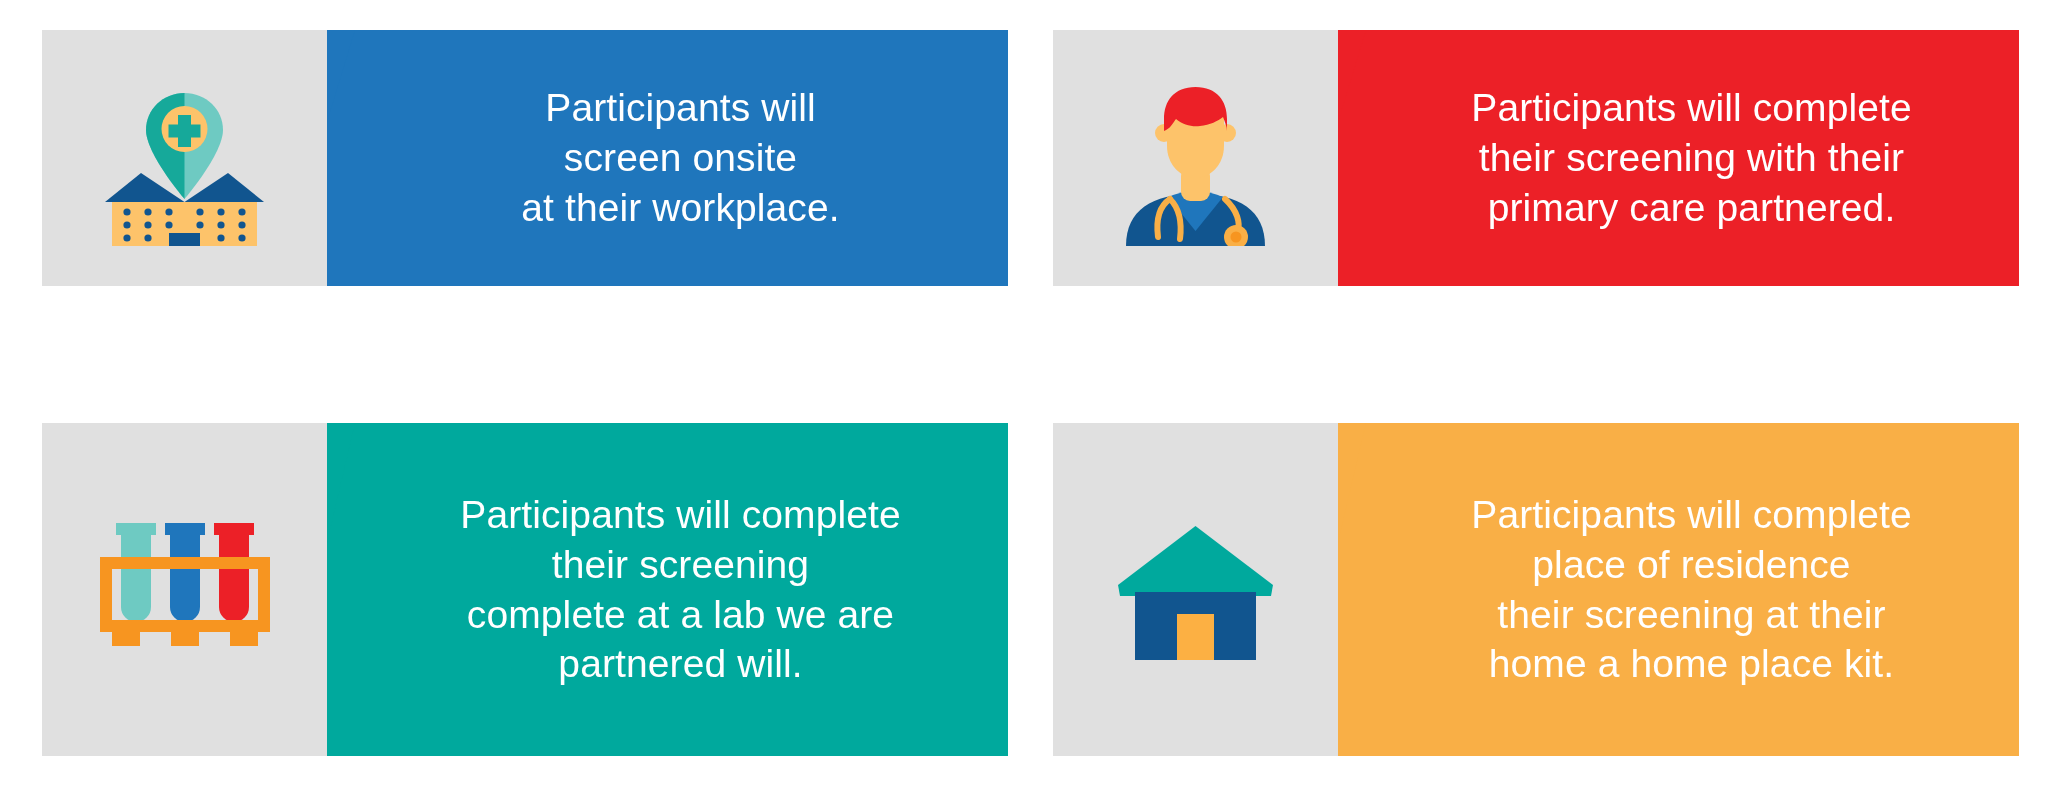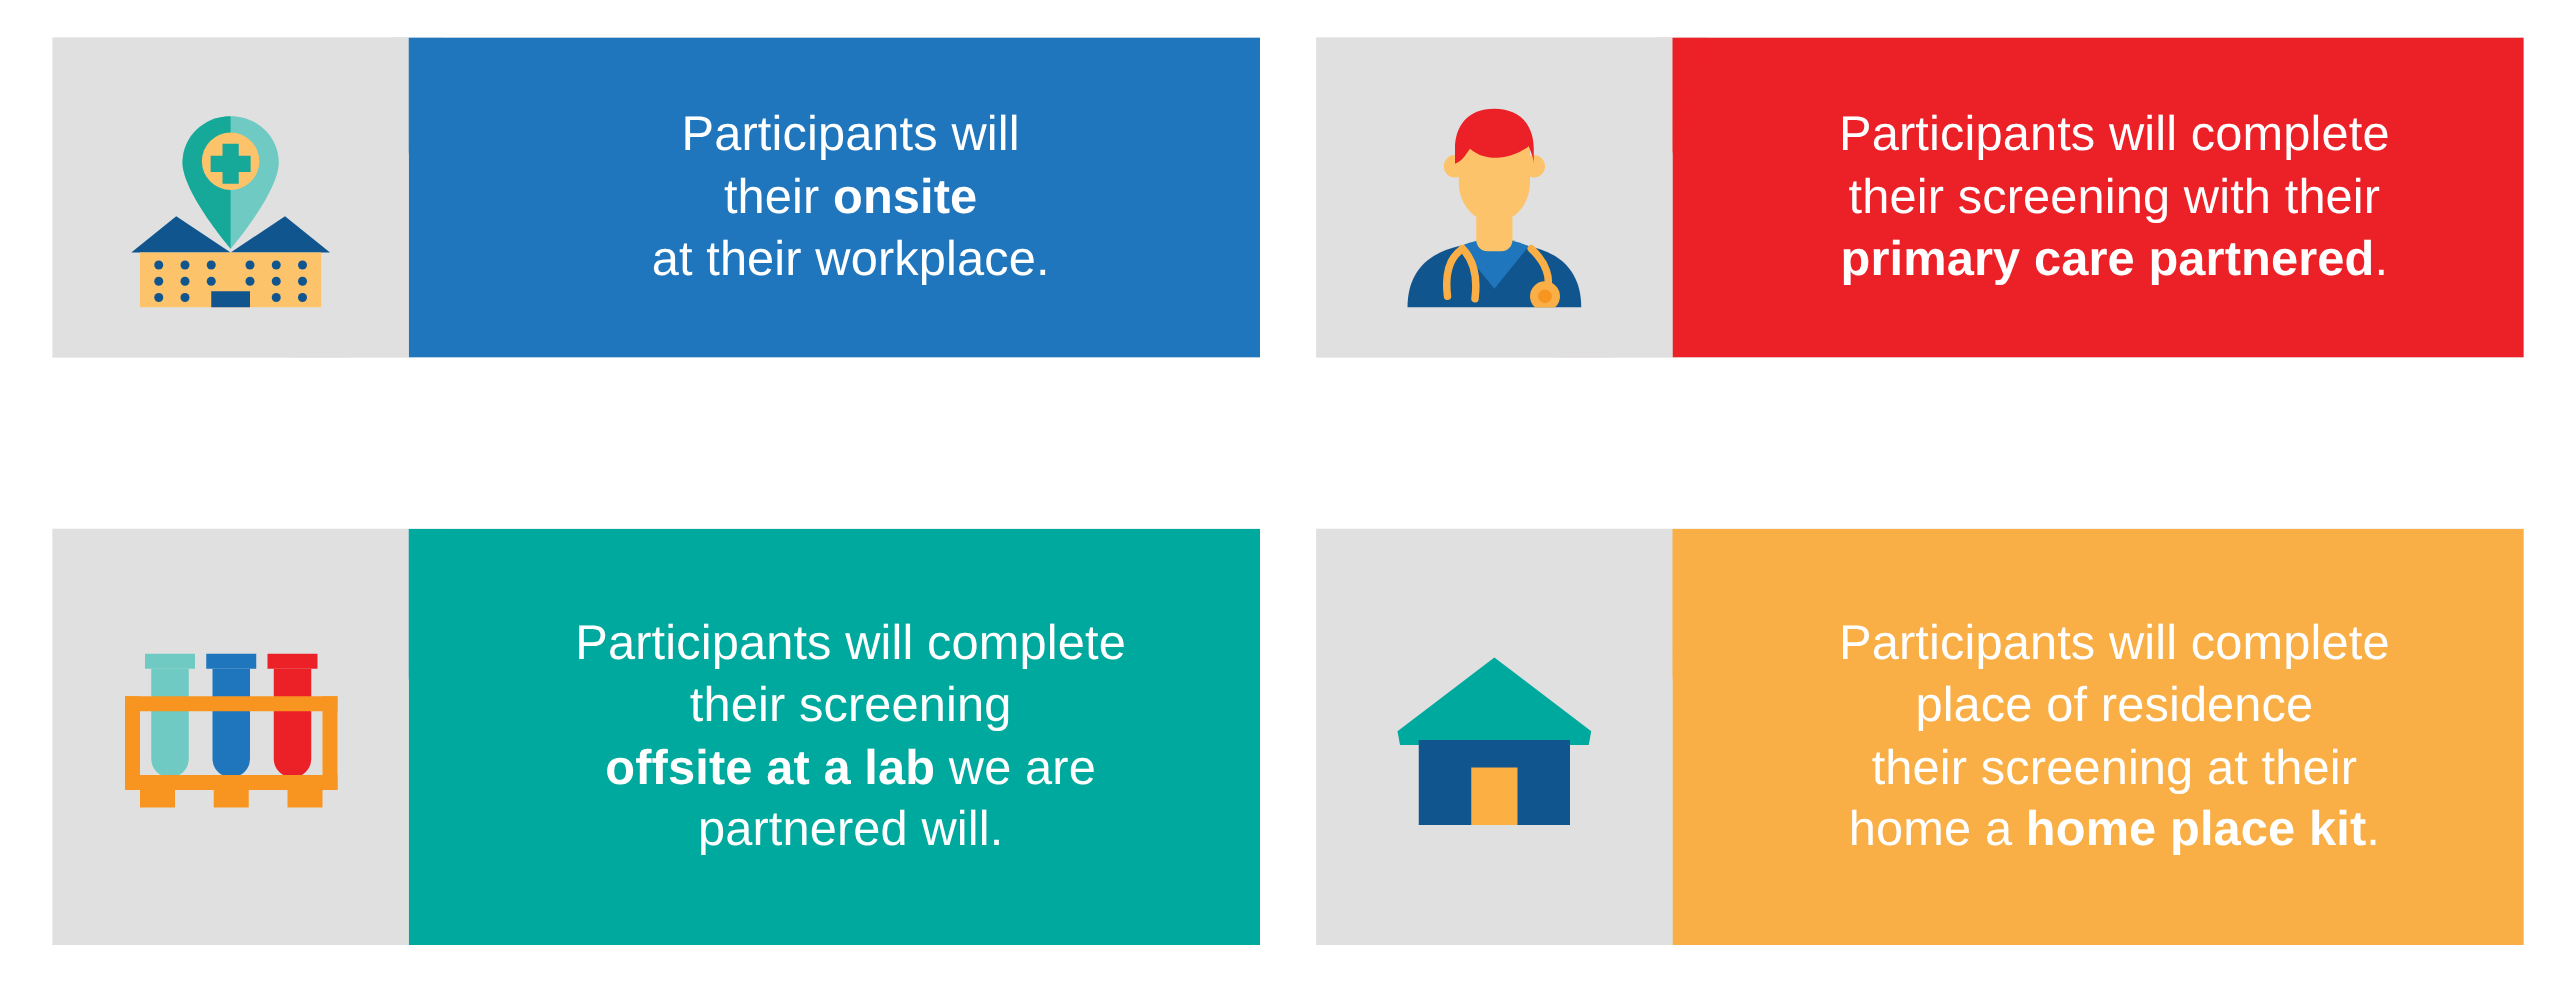--- a/index.html
+++ b/index.html
@@ -65,21 +65,21 @@
   .card-text {
     position: relative;
     z-index: 1;
     color: #ffffff;
     font-size: 39px;
     line-height: 1.28;
     text-align: center;
     letter-spacing: 0.1px;
     font-weight: 400;
   }
-  .card-text b { font-weight: 700; }
+  .card-text b { font-weight: 400; }
   .card-text .line { display: block; white-space: nowrap; }
 </style>
 </head>
 <body style="background: rgb(255, 255, 255);">
 
 <div class="board">
 
   <div class="card" id="card-0">
     <div class="icon-pane" style="background: rgb(224, 224, 224);">
       <svg width="175" height="175" viewBox="0 0 175 175">
@@ -111,21 +111,21 @@
             <circle cx="51" cy="167" r="3.6"></circle>
           <circle cx="124" cy="167" r="3.6"></circle>
             <circle cx="145" cy="167" r="3.6"></circle>
           <rect x="72" y="162" width="31" height="13"></rect>
         </g>
       </svg>
     </div>
     <div class="color-pane" style="background: rgb(31, 118, 188);">
       <div class="card-text" style="color: rgb(255, 255, 255);">
           <span class="line"><span>Participants will</span></span>
-          <span class="line"><span>their </span><b>onsite</b></span>
+          <span class="line"><span>screen </span><b>onsite</b></span>
           <span class="line"><span>at their workplace.</span></span>
         </div>
     </div>
   </div>
 
   <div class="card" id="card-1">
     <div class="icon-pane" style="background: rgb(224, 224, 224);">
       <svg width="175" height="175" viewBox="0 0 175 175">
 
         <path d="M18 175 C18 139 44 123 87.5 123 C131 123 157 139 157 175 Z" fill="#11558f"></path>
@@ -177,21 +177,21 @@
           <rect x="17" y="115" width="28" height="14"></rect>
           <rect x="135" y="115" width="28" height="14"></rect>
           <rect x="76" y="115" width="28" height="14"></rect>
         </g>
       </svg>
     </div>
     <div class="color-pane" style="background: rgb(0, 169, 157);">
       <div class="card-text" style="color: rgb(255, 255, 255);">
           <span class="line"><span>Participants will complete</span></span>
           <span class="line"><span>their screening</span></span>
-          <span class="line"><b>offsite at a lab</b><span> we are</span></span>
+          <span class="line"><b>complete at a lab</b><span> we are</span></span>
           <span class="line"><span>partnered will.</span></span>
         </div>
     </div>
   </div>
 
   <div class="card" id="card-3">
     <div class="icon-pane" style="background: rgb(224, 224, 224);">
       <svg width="165" height="140" viewBox="0 0 165 140">
         <path d="M82.5 6 L160 65 L158 76 L7 76 L5 65 Z" fill="#00a99d"></path>
         <rect x="22" y="72" width="121" height="68" fill="#11558f"></rect>

